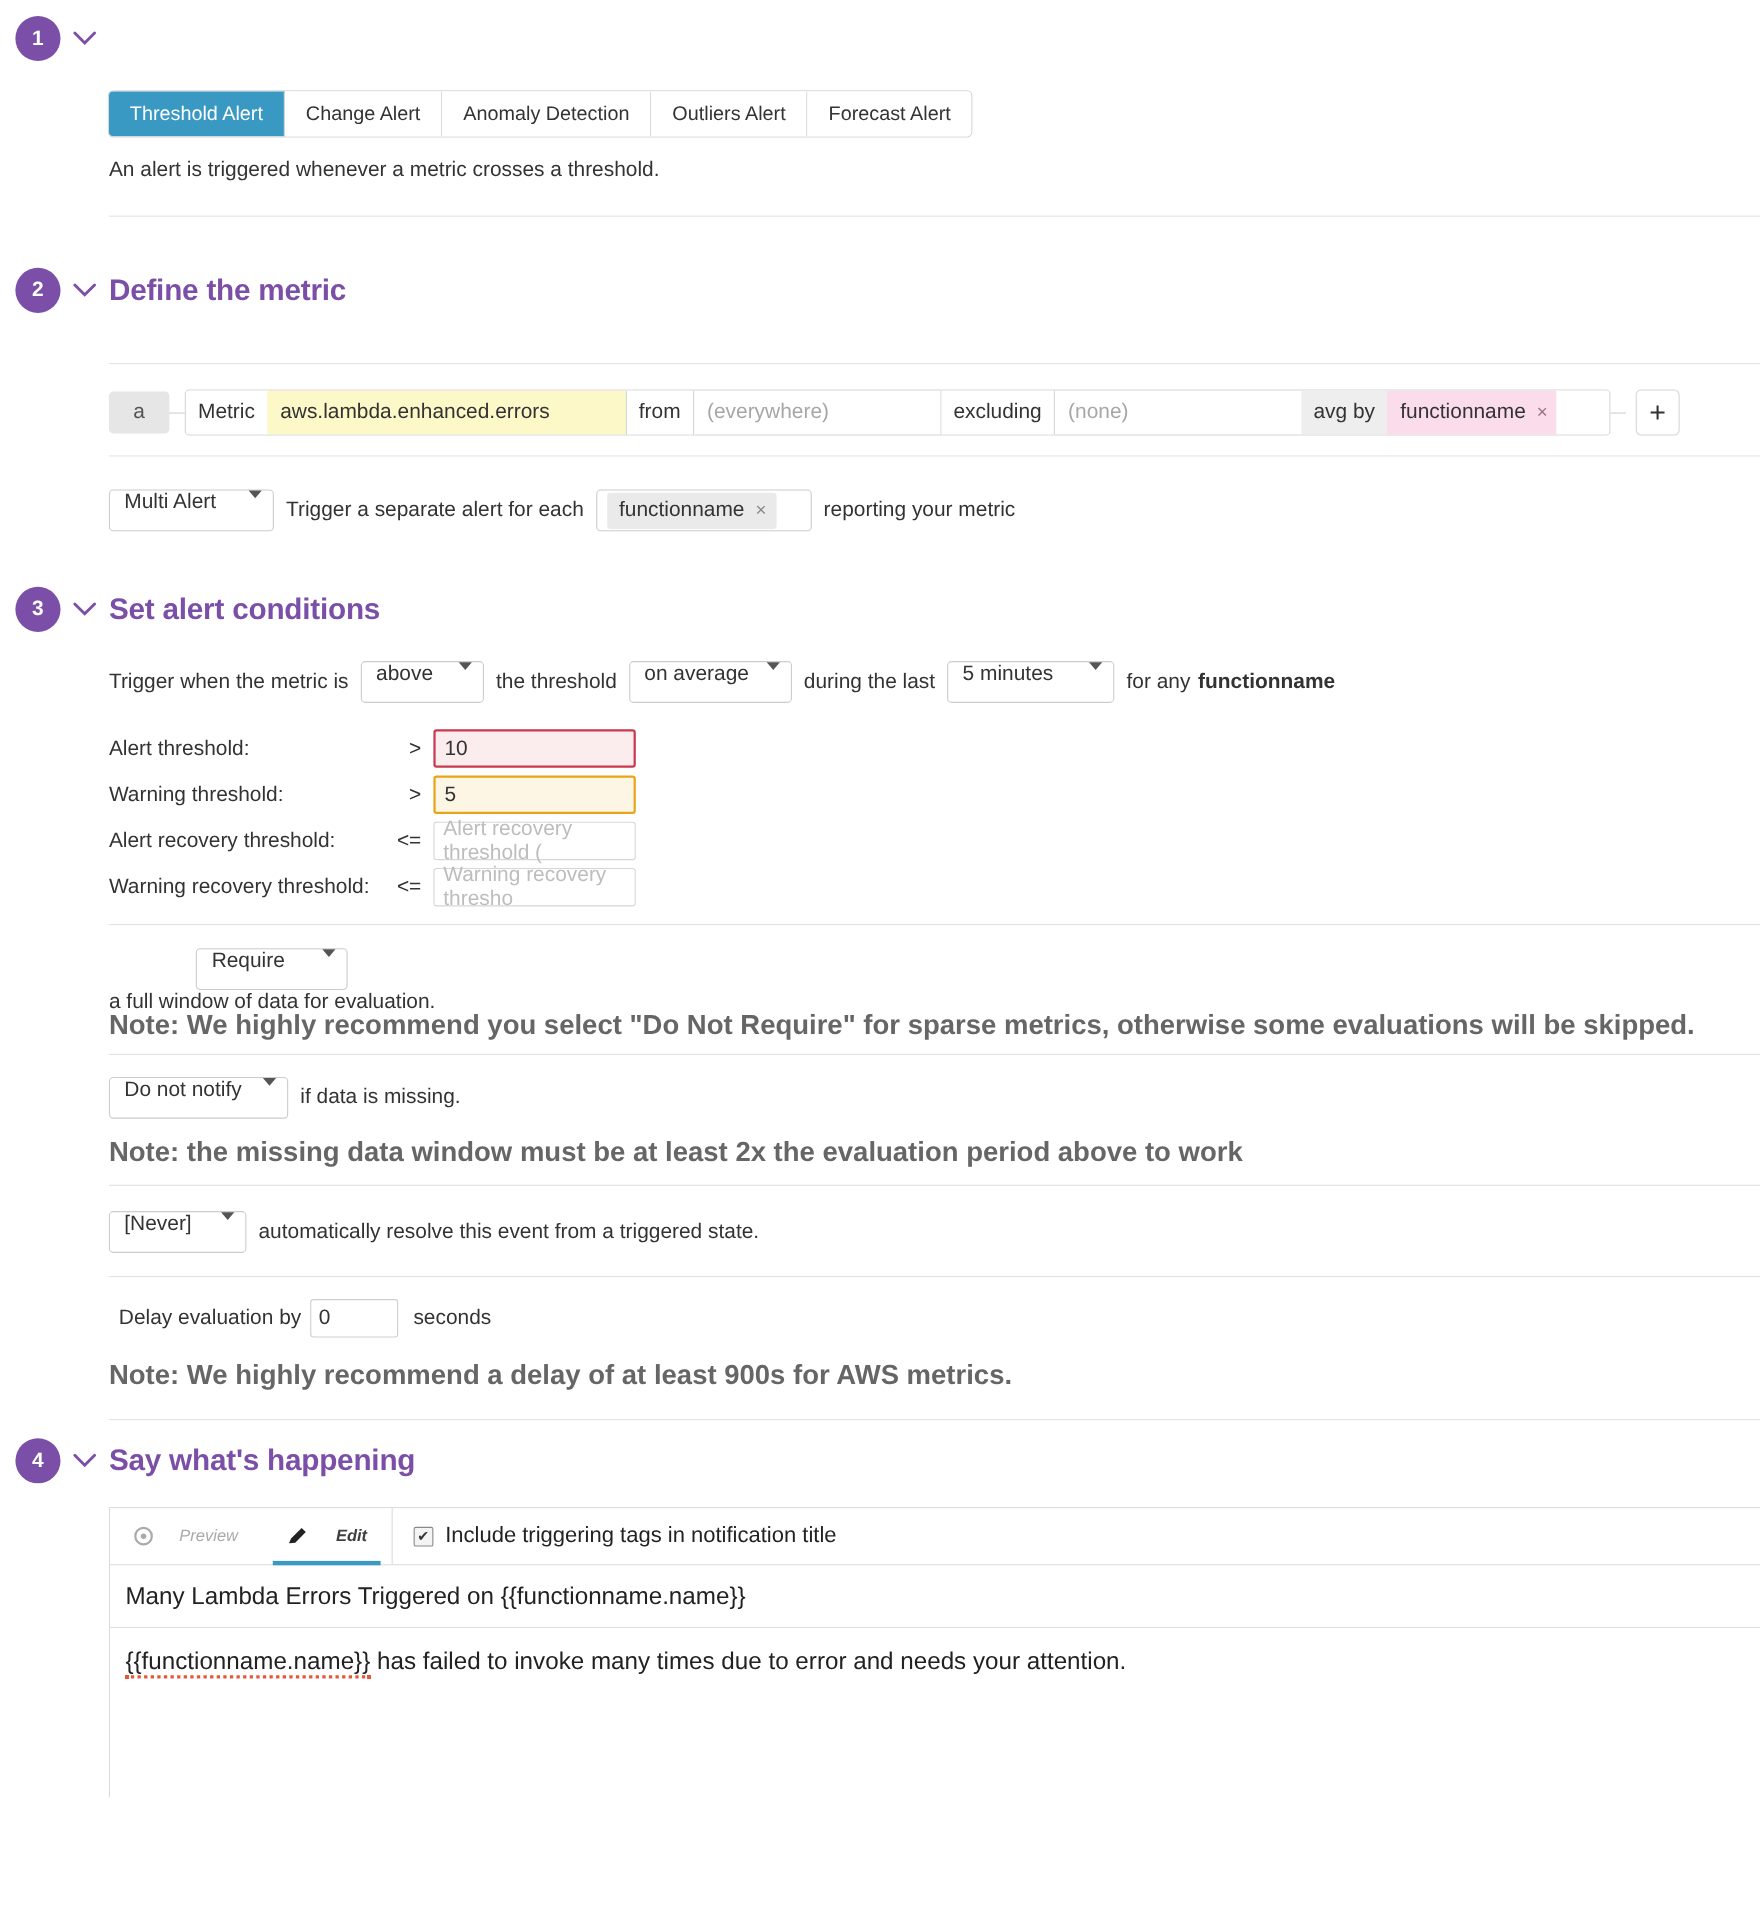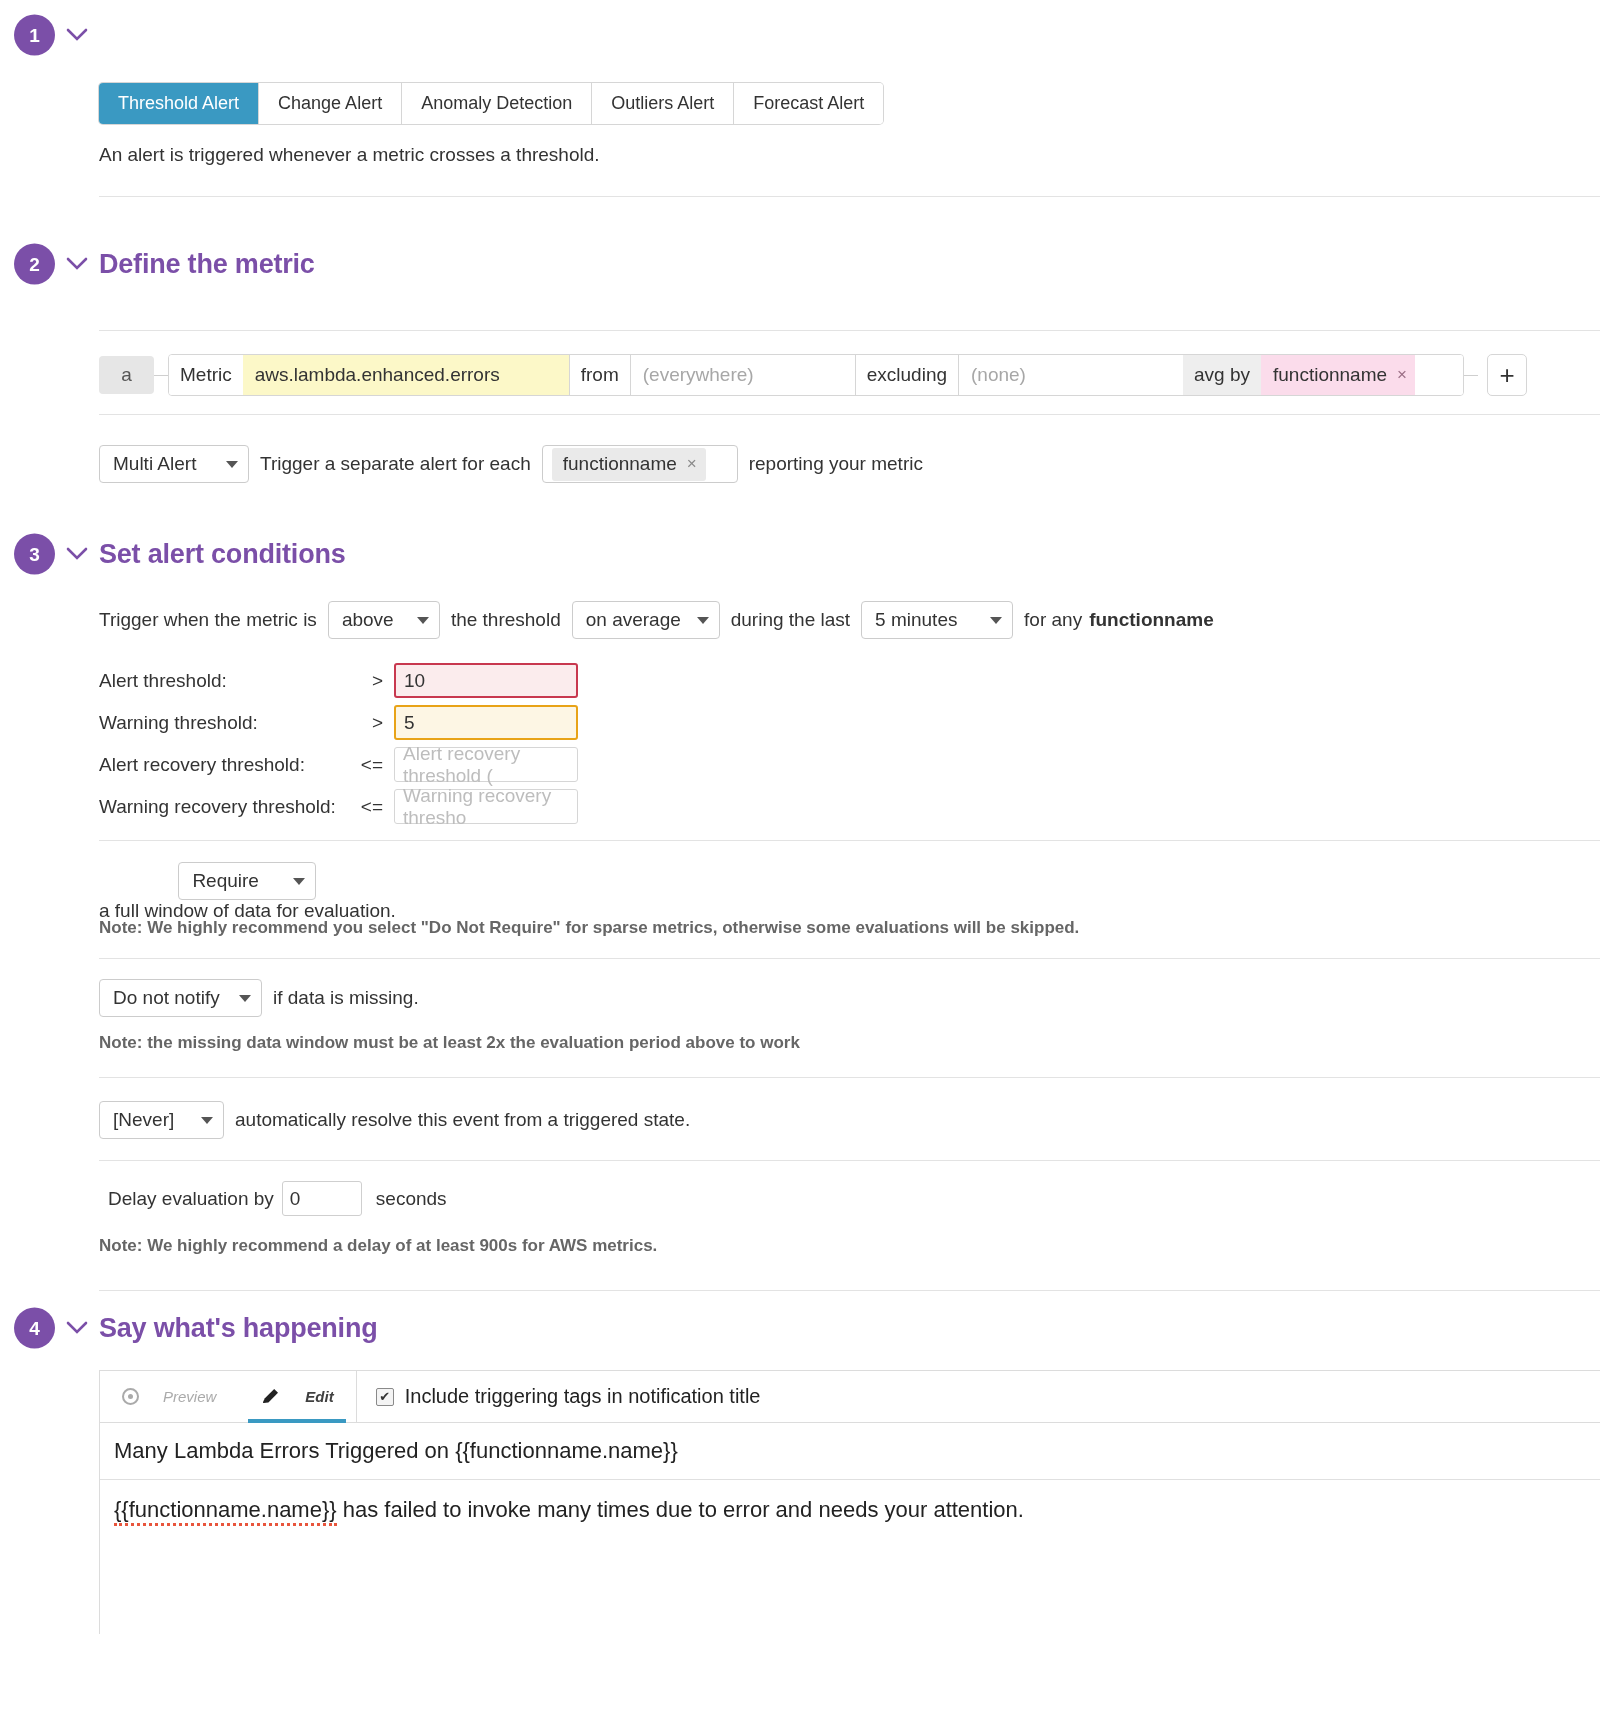--- a/index.html
+++ b/index.html
@@ -180,21 +180,21 @@
     border-radius: 5px;
     background: #fff;
     display:flex; align-items:center; justify-content:center;
     font-size: 26px; color:#333; line-height:1;
     margin-left: 9px;
   }
 
   
   .sel {
     display: inline-flex;
-    align-items: center;
+    align-items: flex-start;
     justify-content: space-between;
     height: 38px;
     border: 1px solid #cccccc;
     border-radius: 4px;
     background: #fff;
     font-size: 19px;
     color: #333;
     padding: 0 10px 0 13px;
     box-sizing: border-box;
     white-space: nowrap;
@@ -275,21 +275,21 @@
     display: flex;
     align-items: center;
     padding-left: 8px;
     box-sizing: border-box;
   }
   .thr-input.alert   { border-color: #c8384f; background: #fbeced; }
   .thr-input.warn    { border-color: #e8a317; background: #fdf6e4; }
   .thr-input.empty   { border: 1px solid #d6d6d6; color: #bdbdbd; }
 
   .note {
-    font-size: 17px;
+    font-size: 25px;
     font-weight: bold;
     color: #666666;
   }
 
   .numbox {
     width: 80px;
     height: 35px;
     border: 1px solid #cfcfcf;
     border-radius: 3px;
     background: #fff;

